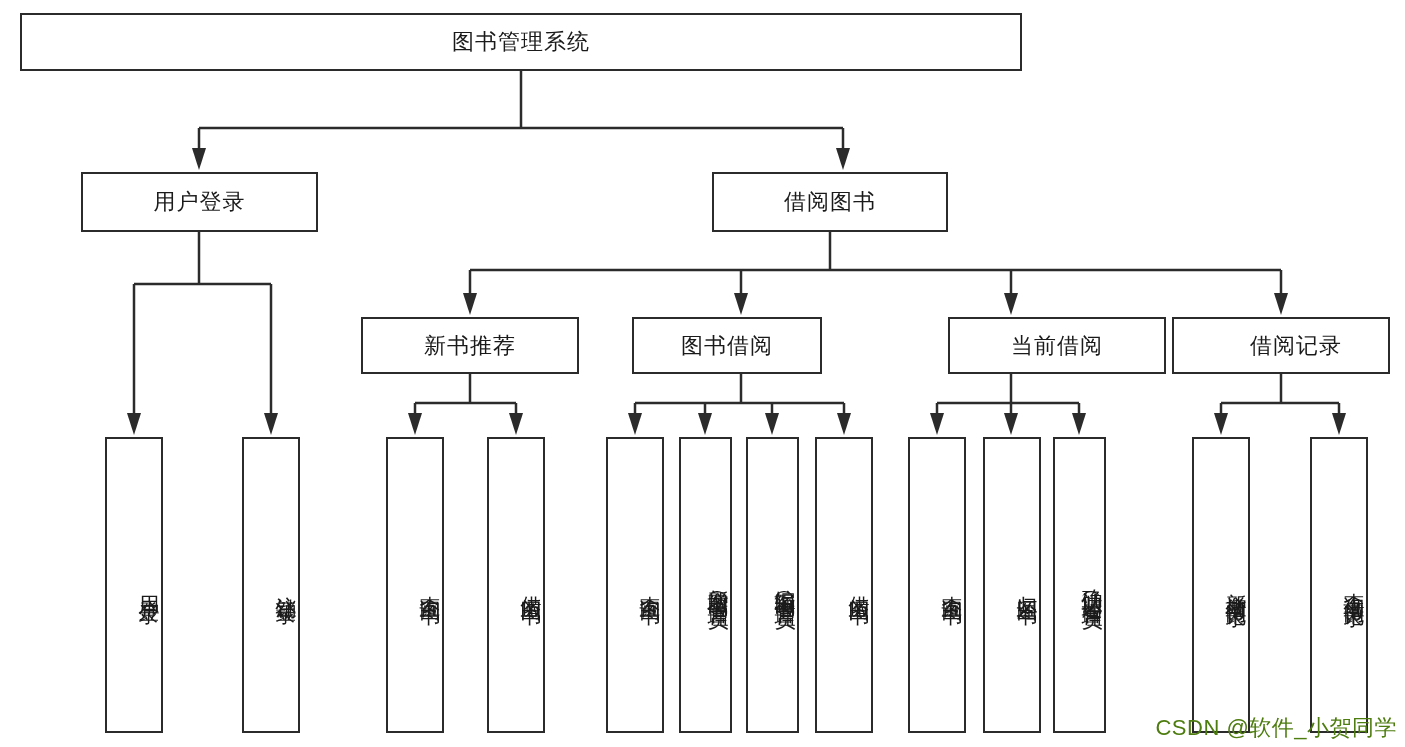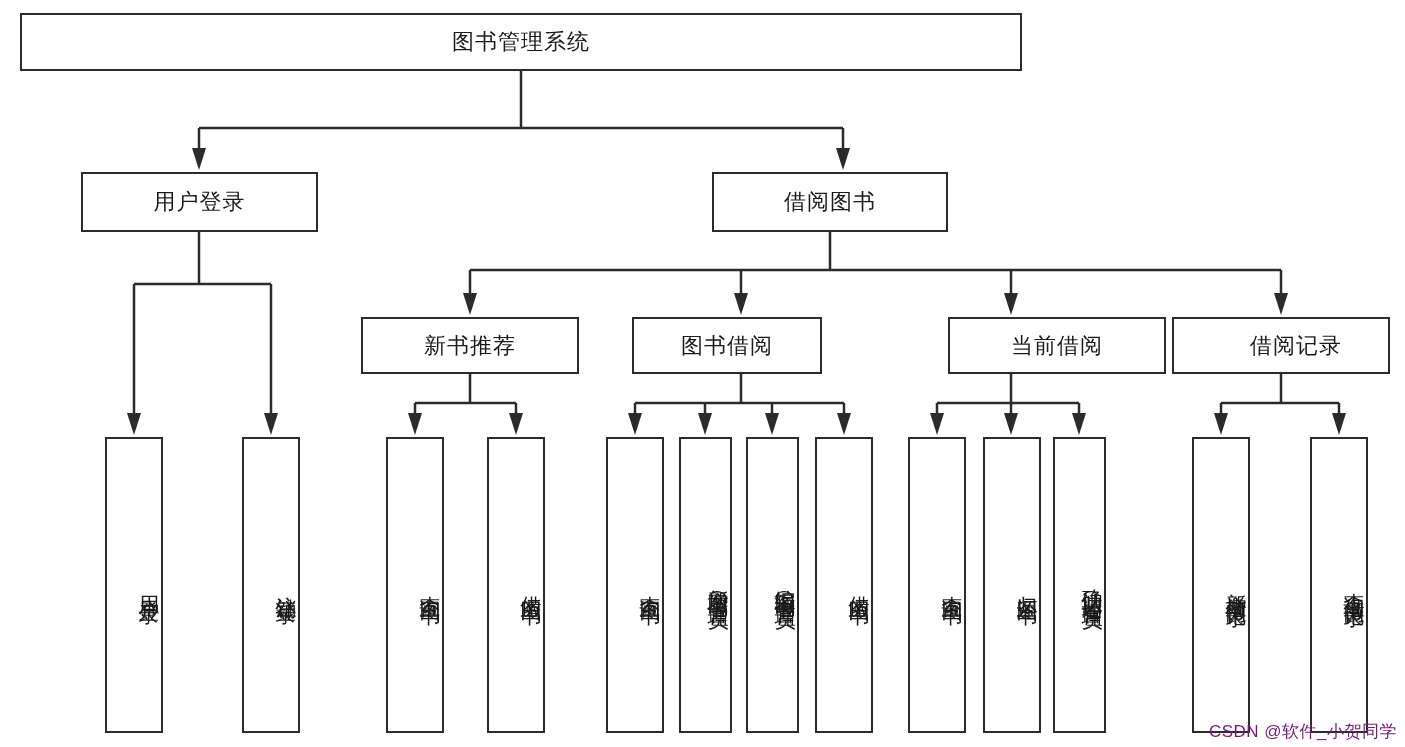--- a/index.html
+++ b/index.html
@@ -57,22 +57,22 @@
     white-space: nowrap;
     display: block;
   }
   .node.vert.v-top .vlabel {
     margin-top: 0;
   }
   .watermark {
     position: absolute;
     right: 8px;
     bottom: 4px;
-    font-size: 17px;
-    color: #701a75;
+    font-size: 22px;
+    color: #4d7c0f;
     white-space: nowrap;
     z-index: 3;
     letter-spacing: 0.5px;
     margin-left: 28px;
   }
 </style>
 </head>
 <body>
 
 <div id="canvas">

